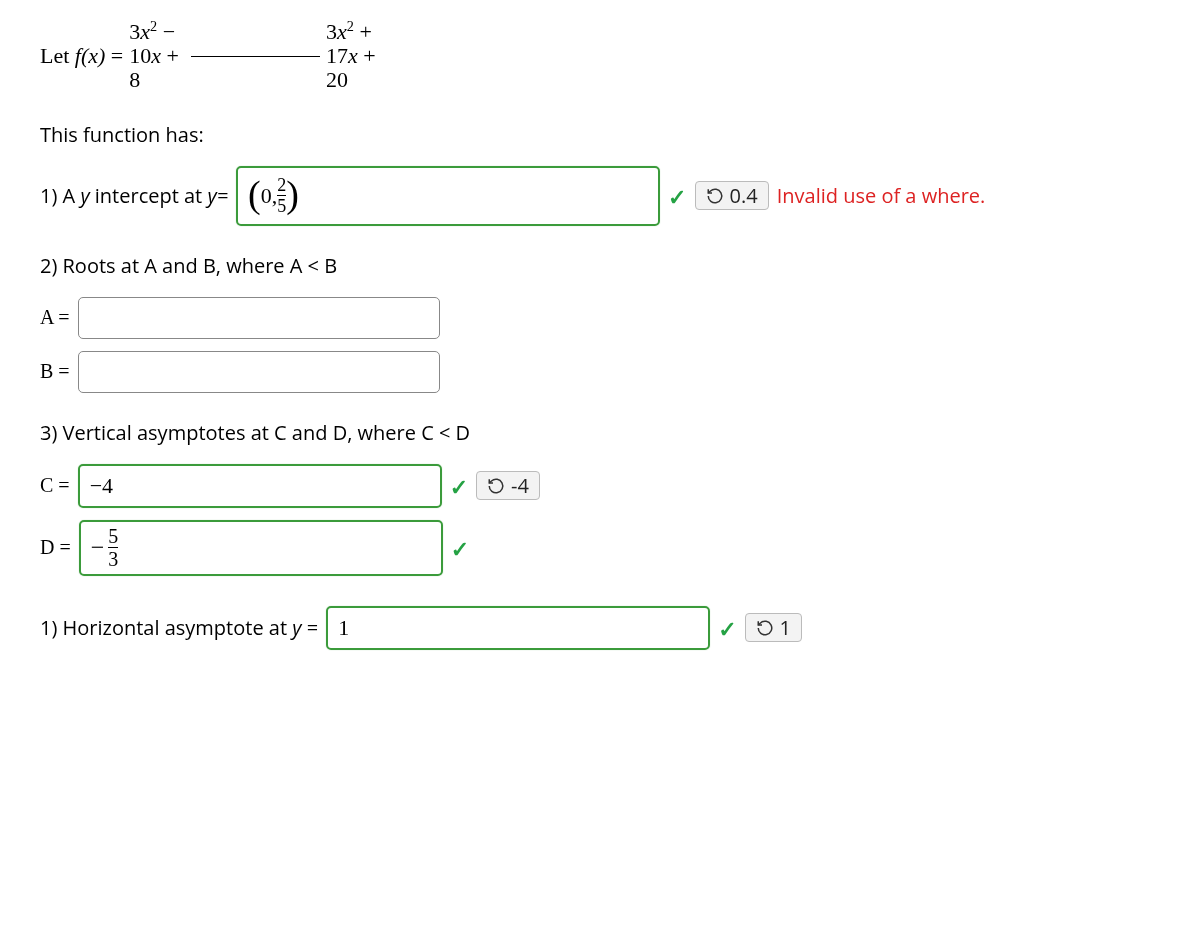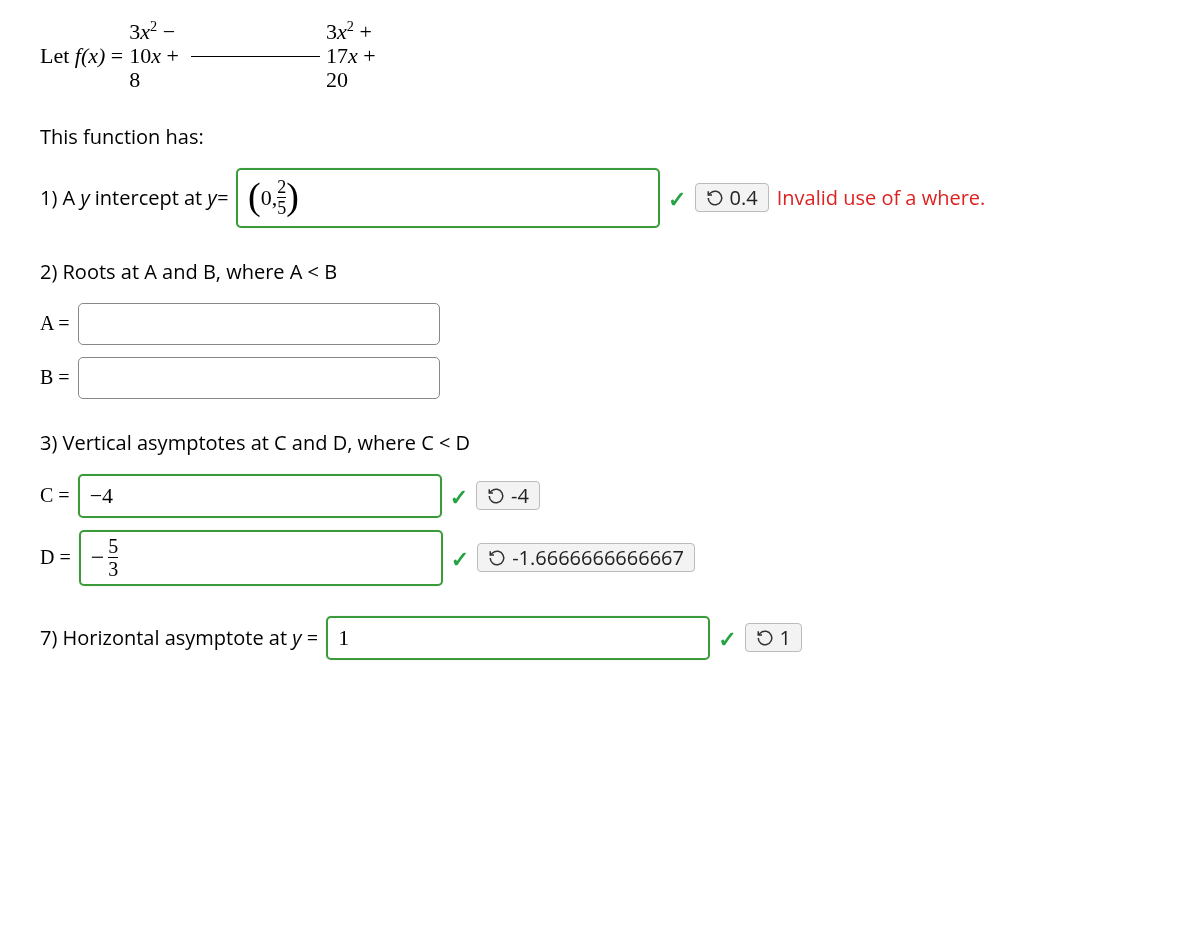--- a/index.html
+++ b/index.html
@@ -11,21 +11,21 @@
     background: #fff;
   }
   .math { font-family: "Cambria Math", "STIX", "Times New Roman", serif; }
   .italic { font-style: italic; }
   .f-def { display:flex; align-items:center; gap:0; font-size:22px; margin-bottom:28px;}
   .frac { display:inline-flex; flex-direction:row; align-items:center; font-family:"Cambria Math","Times New Roman",serif; font-size:22px; line-height:1.1;}
   .frac .num, .frac .den { padding:0 6px; }
   .frac .bar { width:100%; border-top:1.5px solid #000; margin:1px 0;}
   .sup { font-size:0.65em; vertical-align:super; line-height:0;}
   .row { display:flex; align-items:center; gap:8px; margin:12px 0; flex-wrap:nowrap;}
-  .prompt-line { margin-top:30px; margin-bottom:18px; }
+  .prompt-line { margin-top:20px; margin-bottom:18px; }
   .label { font-size:20px; white-space:nowrap;}
   .input-box {
     border:1px solid #888;
     border-radius:5px;
     height:40px;
     min-width:340px;
     display:flex;
     align-items:center;
     padding:0 10px;
     font-family:"Cambria Math","Times New Roman",serif;
@@ -133,33 +133,26 @@
     <span class="label math">D =</span>
     <span class="input-box narrow2 correct tall" style="height:52px;">
       <span class="minus">−</span>
       <span class="sfrac" style="font-size:20px;">
         <span>5</span>
         <span class="sbar"></span>
         <span>3</span>
       </span>
     </span>
     <span class="check">✓</span>
-    <span class="retry-badge">
-      <svg viewBox="0 0 24 24" fill="none" stroke="#333" stroke-width="2">
-          <path d="M3 12a9 9 0 1 0 3-6.7L3 8"></path>
-          <polyline points="3 3 3 8 8 8"></polyline>
-        </svg>
-      <span>-1.6666666666667</span>
-    </span>
   </div>
 </div>
 
 <div class="row" style="margin-top:30px;">
   <span class="label">
-    <span>7) Horizontal asymptote at </span><span class="italic">y</span><span> = </span>
+    <span>1) Horizontal asymptote at </span><span class="italic">y</span><span> = </span>
   </span>
   <span class="input-box narrow3 correct">
     <span class="math">1</span>
   </span>
   <span class="check">✓</span>
   <span class="retry-badge">
     <svg viewBox="0 0 24 24" fill="none" stroke="#333" stroke-width="2">
         <path d="M3 12a9 9 0 1 0 3-6.7L3 8"></path>
         <polyline points="3 3 3 8 8 8"></polyline>
       </svg>

